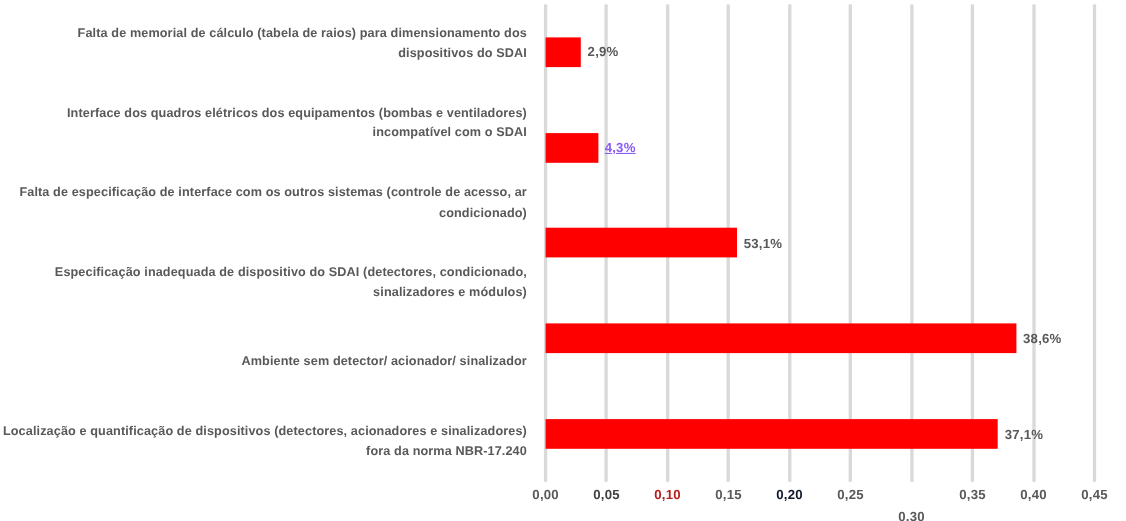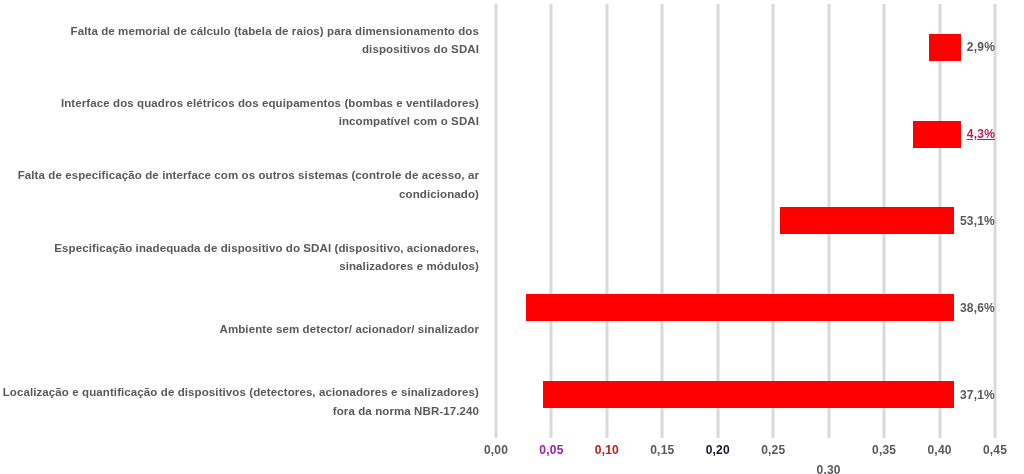--- a/index.html
+++ b/index.html
@@ -39,21 +39,20 @@
     height: 100%;
     display: flex;
     flex-direction: column;
     z-index: 2;
   }
   .bar-row {
     flex: 1 1 0;
     display: flex;
     align-items: center;
     position: relative;
-    justify-content: flex-end;
   }
   .bar {
     height: 27px;
     flex: 0 0 auto;
   }
   .value-label {
     margin-left: 6px;
     font-size: 12px;
     font-weight: bold;
     white-space: nowrap;
@@ -115,21 +114,21 @@
       <div class="gridline" style="left: 22.2222%; background: rgb(217, 217, 217);"></div>
       <div class="gridline" style="left: 11.1111%; background: rgb(217, 217, 217);"></div>
       <div class="gridline" style="left: 0%; background: rgb(217, 217, 217);"></div>
     <div class="rows">
         <div class="bar-row">
           <div class="bar" style="width: 6.44444%; background: rgb(255, 0, 0);"></div>
           <span class="value-label" style="color: rgb(89, 89, 89);">2,9%</span>
         </div>
         <div class="bar-row">
           <div class="bar" style="width: 9.55556%; background: rgb(255, 0, 0);"></div>
-          <span class="value-label" style="color: #be185d; text-decoration: underline;">4,3%</span>
+          <span class="value-label" style="color: #8b5cf6; text-decoration: underline;">4,3%</span>
         </div>
         <div class="bar-row">
           <div class="bar" style="width: 34.8889%; background: rgb(255, 0, 0);"></div>
           <span class="value-label" style="color: rgb(89, 89, 89);">53,1%</span>
         </div>
         <div class="bar-row">
           <div class="bar" style="width: 85.7778%; background: rgb(255, 0, 0);"></div>
           <span class="value-label" style="color: rgb(89, 89, 89);">38,6%</span>
         </div>
         <div class="bar-row">
@@ -142,32 +141,32 @@
       <div class="cat-row">
         <div class="cat-label" style="color: rgb(89, 89, 89);">Falta de memorial de cálculo (tabela de raios) para dimensionamento dos dispositivos do SDAI</div>
       </div>
       <div class="cat-row">
         <div class="cat-label" style="color: rgb(89, 89, 89);">Interface dos quadros elétricos dos equipamentos (bombas e ventiladores) incompatível com o SDAI</div>
       </div>
       <div class="cat-row">
         <div class="cat-label" style="color: rgb(89, 89, 89);">Falta de especificação de interface com os outros sistemas (controle de acesso, ar condicionado)</div>
       </div>
       <div class="cat-row">
-        <div class="cat-label" style="color: rgb(89, 89, 89);">Especificação inadequada de dispositivo do SDAI (dispositivo, acionadores, sinalizadores e módulos)</div>
+        <div class="cat-label" style="color: rgb(89, 89, 89);">Especificação inadequada de dispositivo do SDAI (detectores, condicionado, sinalizadores e módulos)</div>
       </div>
       <div class="cat-row">
         <div class="cat-label" style="color: rgb(89, 89, 89);">Ambiente sem detector/ acionador/ sinalizador</div>
       </div>
       <div class="cat-row">
         <div class="cat-label" style="color: rgb(89, 89, 89); text-align: right;">Localização e quantificação de dispositivos (detectores, acionadores e sinalizadores) fora da norma NBR-17.240</div>
       </div>
     </div>
   <div class="x-axis">
       <span class="tick-label" style="left: 0%; color: rgb(89, 89, 89);">0,00</span>
-      <span class="tick-label" style="left: 11.1111%; color: #a21caf;">0,05</span>
+      <span class="tick-label" style="left: 11.1111%; color: #404040;">0,05</span>
       <span class="tick-label" style="left: 22.2222%; color: #b91c1c;">0,10</span>
       <span class="tick-label" style="left: 33.3333%; color: rgb(89, 89, 89);">0,15</span>
       <span class="tick-label" style="left: 44.4444%; color: #0f172a;">0,20</span>
       <span class="tick-label" style="left: 55.5556%; color: rgb(89, 89, 89);">0,25</span>
       <span class="tick-label" style="left: 66.6667%; color: rgb(89, 89, 89); margin-top: 20px;">0,30</span>
       <span class="tick-label" style="left: 77.7778%; color: rgb(89, 89, 89);">0,35</span>
       <span class="tick-label" style="left: 88.8889%; color: rgb(89, 89, 89);">0,40</span>
       <span class="tick-label" style="left: 100%; color: rgb(89, 89, 89);">0,45</span>
     </div>
 </div>

